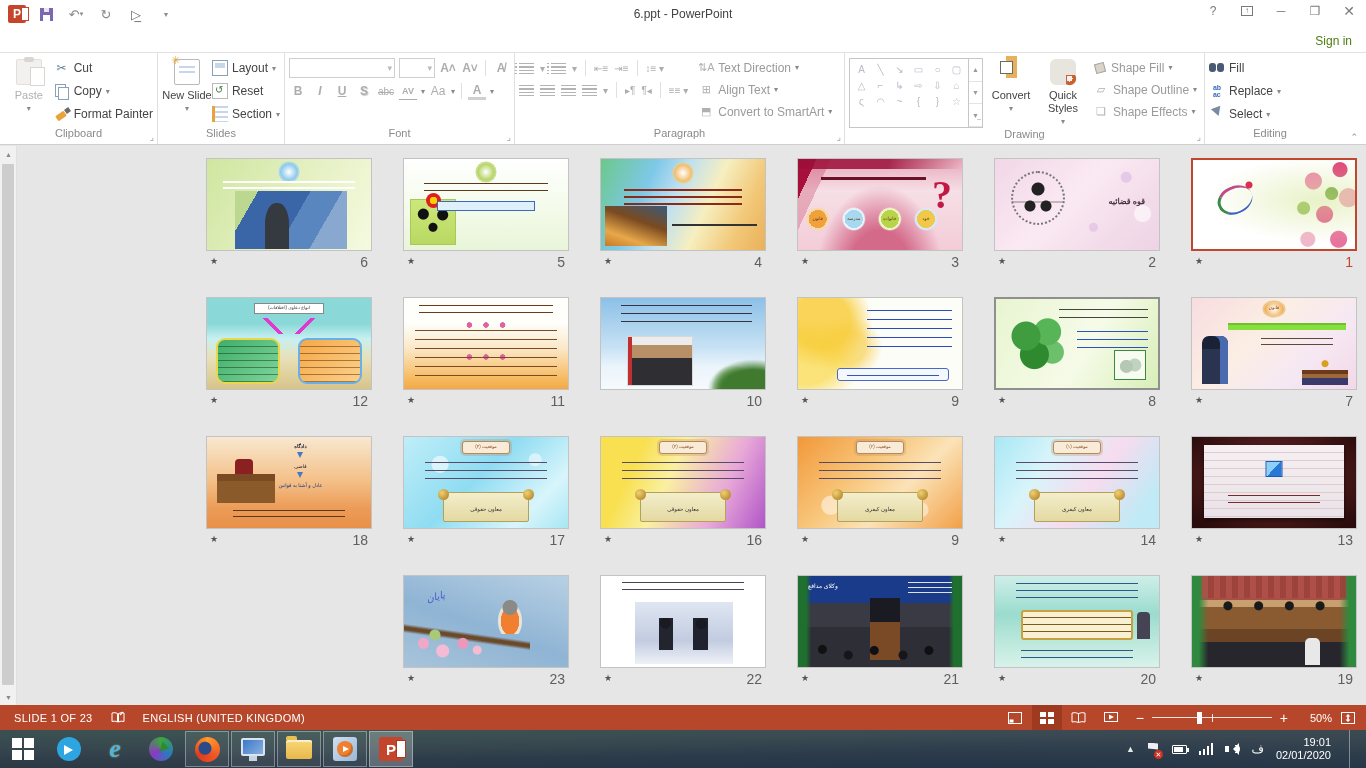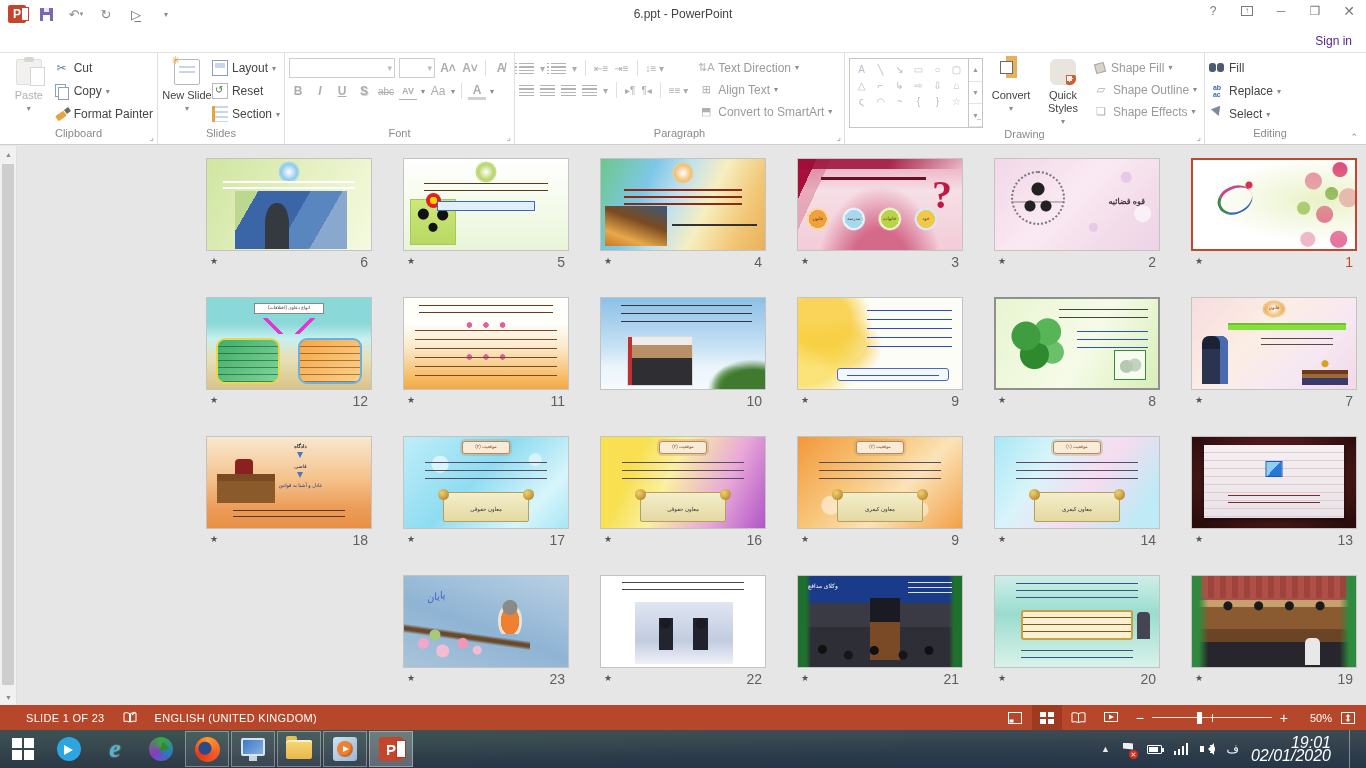--- a/index.html
+++ b/index.html
@@ -20,21 +20,21 @@
   .wctrl { position:absolute; right:0; top:0; display:flex; height:22px; }
   .wctrl > div { width:34px; display:flex; align-items:center; justify-content:center; color:#7a7a7a; font-size:12px; }
   .ribopt { font-size:10px; border:0; }
   .ribopt span { display:inline-block; width:12px; height:10px; border:1px solid #7a7a7a; text-align:center; line-height:8px; font-size:8px; }
 
   
   #tabrow { position:absolute; top:28px; left:0; right:0; height:24px; background:#fff; display:flex; align-items:flex-end; }
   .tab { padding:4px 14px 5px; font-size:12px; color:#4d4d4d; letter-spacing:.2px; }
   .tab.file { background:#b7472a; color:#fff; margin-left:8px; padding:4px 18px 5px; }
   .tab.active { background:#fff; color:#b7472a; border:1px solid #d4d4d4; border-bottom:none; }
-  #signin { position:absolute; right:14px; bottom:4px; font-size:12px; color:#4c1d95; }
+  #signin { position:absolute; right:14px; bottom:4px; font-size:12px; color:#4d7c0f; }
 
   
   #ribbon { position:absolute; top:52px; left:0; right:0; height:93px; background:#fff; border-top:1px solid #e1e1e1; border-bottom:1px solid #cfcfcf; display:flex; }
   .rgroup { position:relative; border-right:1px solid #e0e0e0; display:flex; flex-direction:column; }
   .rc { flex:1; display:flex; padding:3px 4px 0; }
   .glabel { height:17px; text-align:center; font-size:11px; color:#8a8a8a; }
   .launcher { position:absolute; right:3px; bottom:3px; font-size:9px; color:#9a9a9a; line-height:8px; }
   .bigbtn { width:50px; display:flex; flex-direction:column; align-items:center; font-size:11px; color:#444; padding-top:3px; text-align:center; line-height:13px; }
   .bigbtn .icn { width:26px; height:26px; margin-bottom:4px; }
   .bigbtn.dis { color:#b0b0b0; }
@@ -259,21 +259,21 @@
   .art-22 .L2 { top:6px; left:13%; right:13%; height:13px; background:repeating-linear-gradient(180deg,#445 0 1.2px,transparent 1.2px 7px); }
 
   .art-23 { background:linear-gradient(200deg,#b8d0e4,#8fb4d4 55%,#a8c4da); }
   .art-23 .L0 { left:0; bottom:16px; width:126px; height:28px; background:linear-gradient(8deg,transparent 40%,#6a4a2a 47% 53%,transparent 60%); }
   .art-23 .L1 { left:6px; bottom:6px; width:96px; height:42px; background:radial-gradient(circle at 14% 58%,#f0a8c8 0 5px,transparent 6px),radial-gradient(circle at 34% 76%,#f4bcd4 0 6px,transparent 7px),radial-gradient(circle at 55% 58%,#eb98bc 0 5px,transparent 6px),radial-gradient(circle at 26% 38%,#a8c87a 0 5px,transparent 6px),radial-gradient(circle at 70% 74%,#f4bcd4 0 4px,transparent 5px); }
   .art-23 .L2 { right:44px; top:24px; width:28px; height:34px; background:radial-gradient(circle at 50% 22%,#8a8a86 0 7px,transparent 8px),radial-gradient(ellipse at 50% 62%,#f08030 0 9px,#e8e4da 9.5px 11.5px,transparent 12.5px); }
   .art-23 .t0 { left:22px; top:15px; color:#4a62c8; font-size:10px; font-style:italic; transform:rotate(-14deg); }
 
   
   #statusbar { position:absolute; left:0; right:0; bottom:38px; height:25px; background:#b7472a; color:#fff; display:flex; align-items:center; font-size:11px; }
-  #statusbar .lft { display:flex; align-items:center; gap:18px; padding-left:26px; letter-spacing:.3px; }
+  #statusbar .lft { display:flex; align-items:center; gap:18px; padding-left:14px; letter-spacing:.3px; }
   #statusbar .rgt { margin-left:auto; display:flex; align-items:center; gap:2px; padding-right:4px; }
   .vbtn { width:30px; height:25px; display:flex; align-items:center; justify-content:center; }
   .vbtn.active { background:#9e3a20; }
   .vbtn svg { display:block; }
   .zoomctl { display:flex; align-items:center; gap:8px; margin:0 8px; }
   .ztrack { position:relative; width:120px; height:1.5px; background:rgba(255,255,255,.85); }
   .ztick { position:absolute; left:50%; top:-3px; width:1.5px; height:8px; background:rgba(255,255,255,.85); }
   .zthumb { position:absolute; left:38%; top:-5px; width:5px; height:12px; background:#fff; }
   .zpm { font-size:14px; line-height:10px; }
   .zval { width:34px; text-align:right; }
@@ -311,21 +311,21 @@
   .batt-ic::before { content:""; position:absolute; right:-3px; top:2px; width:2px; height:4px; background:#fff; }
   .batt-ic::after { content:""; position:absolute; left:1px; top:1px; bottom:1px; width:9px; background:#fff; }
   .sig-ic { display:flex; align-items:flex-end; gap:1.5px; height:12px; }
   .sig-ic i { width:2.5px; background:#fff; }
   .sig-ic i:nth-child(1){height:4px;} .sig-ic i:nth-child(2){height:6px;} .sig-ic i:nth-child(3){height:9px;} .sig-ic i:nth-child(4){height:12px;}
   .spk-ic { position:relative; width:14px; height:12px; }
   .spk-ic::before { content:""; position:absolute; left:0; top:3px; width:4px; height:6px; background:#fff; }
   .spk-ic::after { content:""; position:absolute; left:2px; top:0; border:6px solid transparent; border-right:6px solid #fff; }
   .spk-arc { position:absolute; left:10px; top:2px; width:5px; height:8px; border:1.5px solid #fff; border-left:none; border-radius:0 6px 6px 0; }
   .lang-ind { font-size:12px; }
-  .clock { text-align:right; font-size:16px; line-height:13px;font-style:italic; }
+  .clock { text-align:right; font-size:11px; line-height:13px; }
   .desk-sliver { width:7px; height:100%; border-left:1px solid rgba(255,255,255,.4); margin-left:6px; }
 </style>
 </head>
 <body>
 
 <div id="app">
 
   <div id="titlebar">
     <div class="qat">
       <span class="pp-logo">P</span>

